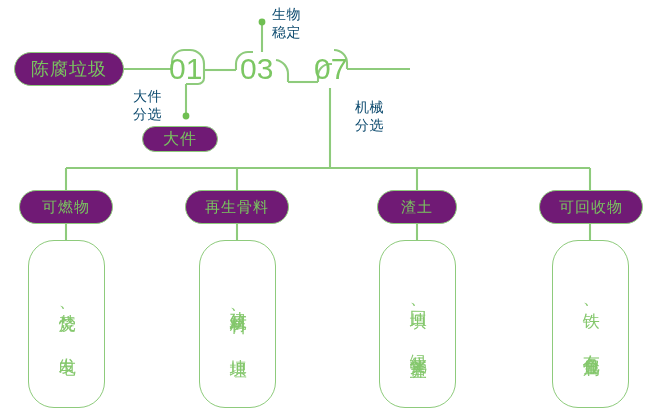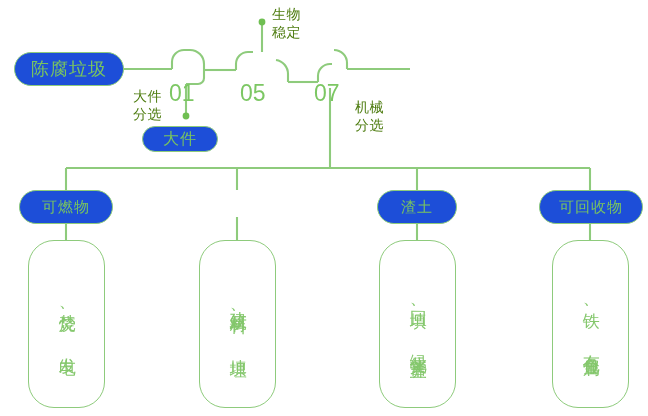--- a/index.html
+++ b/index.html
@@ -25,21 +25,21 @@
     height: 416px;
     pointer-events: none;
   }
 
   
   .pill {
     position: absolute;
     box-sizing: border-box;
     border: 1.6px solid #8ECB7C;
     border-radius: 999px;
-    background: #1d4ed8;
+    background: #701a75;
     color: #79C45F;
     display: flex;
     align-items: center;
     justify-content: center;
     letter-spacing: 1px;
     white-space: nowrap;
   }
   .pill.start {
     left: 14px;
     top: 52px;
@@ -81,31 +81,30 @@
     line-height: 1.45;
     letter-spacing: 2px;
     text-align: center;
     white-space: pre;
   }
 
   
   .stepnum {
     position: absolute;
     color: #7CC763;
-    font-size: 23px;
+    font-size: 30px;
     font-weight: 400;
     letter-spacing: 0px;
     line-height: 1;
-    margin-top: 28px;
   }
 
   
   .anno {
     position: absolute;
-    color: #4d7c0f;
+    color: #0c4a6e;
     font-size: 14px;
     line-height: 1.25;
     letter-spacing: 0.5px;
     white-space: pre;
   }
 </style>
 </head>
 <body>
 
 <div id="stage">
@@ -149,37 +148,40 @@
 
     <circle cx="262" cy="22" r="3.4" fill="#6FBF52"></circle>
     <circle cx="186" cy="116" r="3.4" fill="#6FBF52"></circle>
   </svg>
 
   <div class="pill start">
     <span>陈腐垃圾</span>
   </div>
 
   <div class="stepnum" style="left:169px; top:54px;">01</div>
-  <div class="stepnum" style="left:240px; top:54px;">05</div>
+  <div class="stepnum" style="left:240px; top:54px;">03</div>
   <div class="stepnum" style="left:314px; top:54px;">07</div>
 
   <div class="anno" style="left:133px; top:88px;">大件
 分选</div>
   <div class="anno" style="left:272px; top:6px;">生物
 稳定</div>
   <div class="anno" style="left:355px; top:99px;">机械
 分选</div>
 
   <div class="pill sub">
     <span>大件</span>
   </div>
 
   <div class="pill cat" style="left:19px; width:94px;">
     <span>可燃物</span>
   </div>
+  <div class="pill cat" style="left:185px; width:104px;">
+    <span>再生骨料</span>
+  </div>
   <div class="pill cat" style="left:377px; width:80px;">
     <span>渣土</span>
   </div>
   <div class="pill cat" style="left:539px; width:104px;">
     <span>可回收物</span>
   </div>
 
   <div class="vbox" style="left:28px; width:77px;">
     <div class="vtext">焚烧、 发电</div>
   </div>

